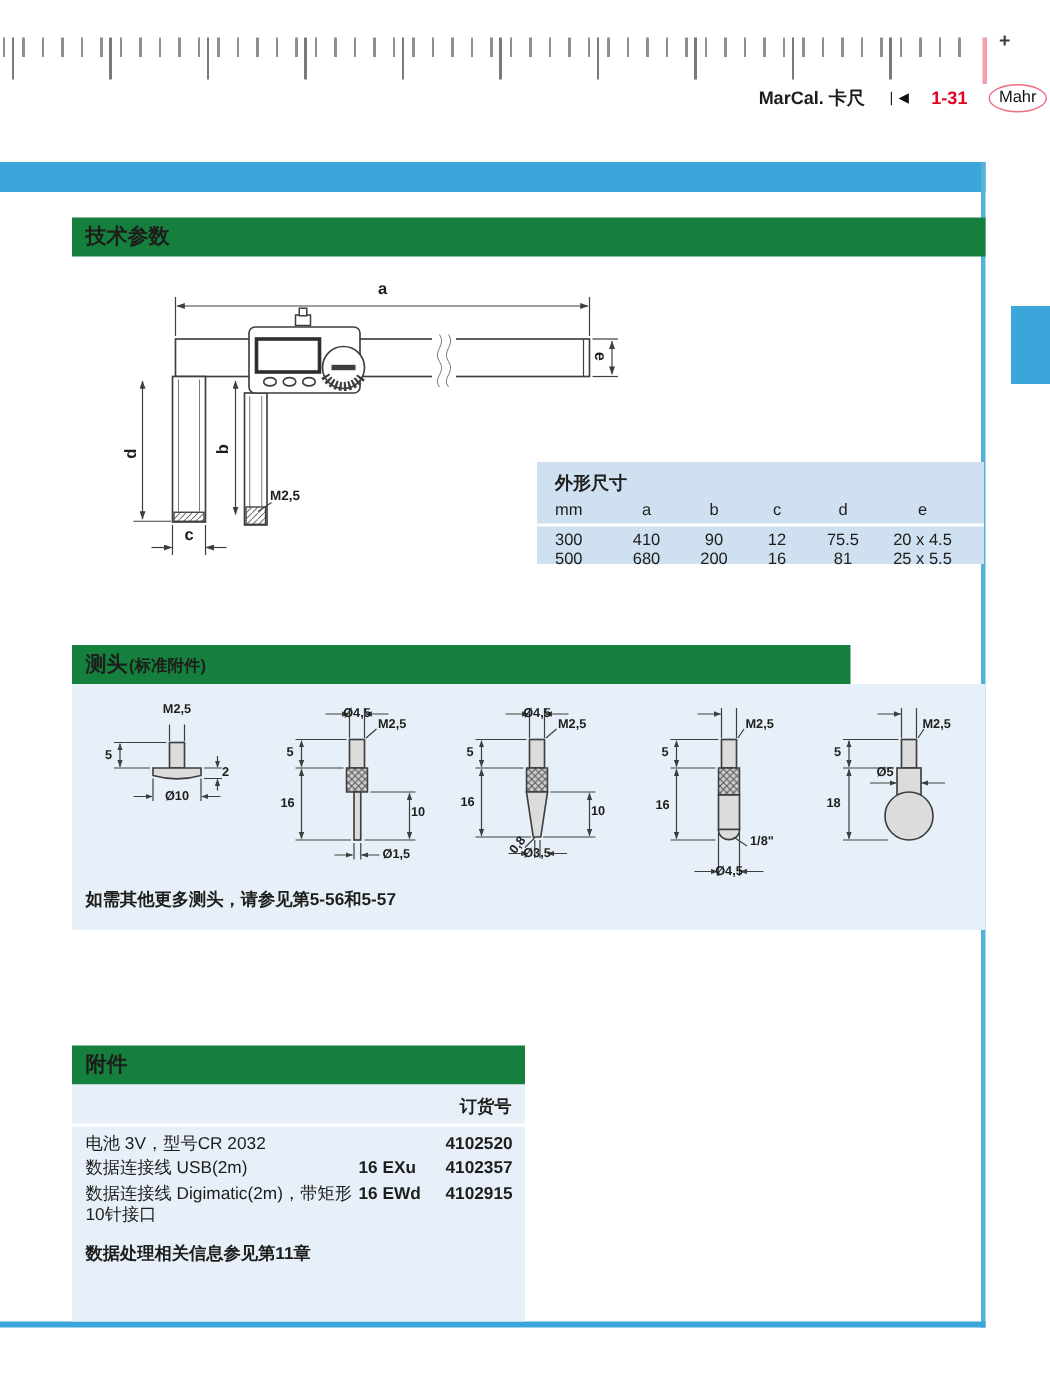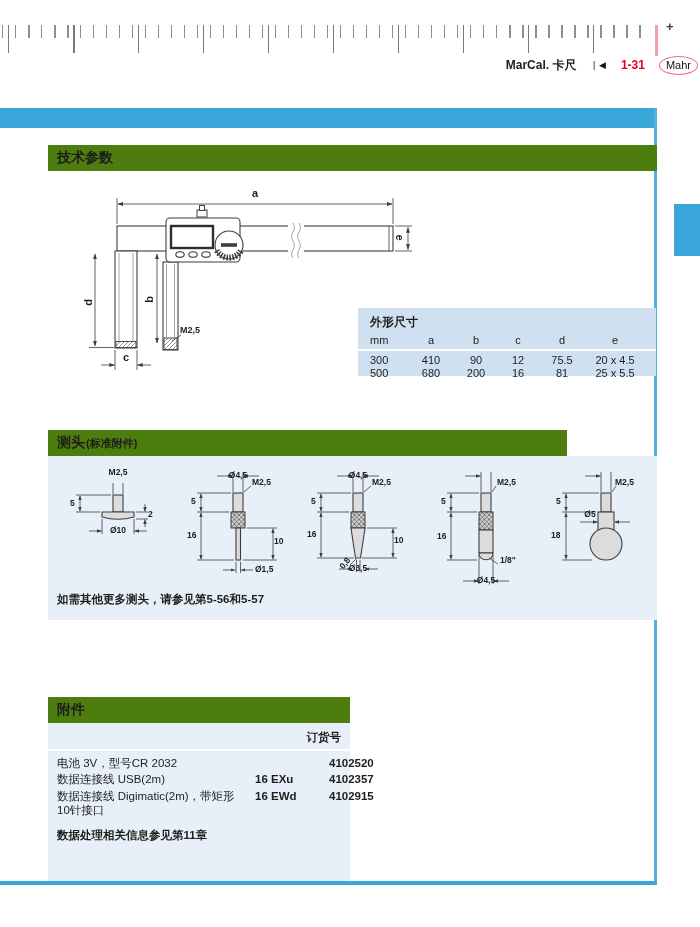--- a/index.html
+++ b/index.html
@@ -22,21 +22,21 @@
   .hdr .pgno{font-weight:bold;font-size:12px;color:#e3001f;}
   .mahr{border:1.6px solid #ef6e84;border-radius:50%;padding:2px 6px 3px 6px;font-weight:normal;font-size:11px;color:#111;}
 
   
   .banner{left:0;top:108px;width:657px;height:20px;background:#3aa6d9;}
   .vline{left:654px;top:108px;width:2.5px;height:777px;background:#55b1dc;}
   .edge-tab{left:674px;top:204px;width:26px;height:52px;background:#3aa6d9;}
   .bottom-line{left:0;top:881px;width:657px;height:4px;background:#3aa6d9;}
 
   
-  .sec-bar{background:#4d7c0f;height:26px;display:flex;align-items:center;padding-left:9px;box-sizing:border-box;}
+  .sec-bar{background:#15803d;height:26px;display:flex;align-items:center;padding-left:9px;box-sizing:border-box;}
   .sec-bar .t1{font-size:14px;font-weight:bold;}
   .sec-bar .t2{font-size:11px;font-weight:bold;margin-left:1px;}
   .bar-tech{left:48px;top:145px;width:609px;}
   .bar-probes{left:48px;top:430px;width:519px;}
   .bar-acc{left:48px;top:697px;width:302px;}
   .probes-panel{left:48px;top:456px;width:609px;height:164px;background:#e7f0f8;}
   .acc-panel{left:48px;top:723px;width:302px;height:158px;background:#e7f0f8;box-sizing:border-box;padding:7px 9px 0 9px;font-size:11.5px;}
 
   
   .caliper{left:60px;top:178px;width:560px;height:196px;}
@@ -55,21 +55,21 @@
   .dims-table{left:358px;top:308px;width:298px;height:68px;background:#cfe1f0;box-sizing:border-box;padding:6px 10px 0 12px;font-size:11px;}
   .dt-title{font-weight:bold;font-size:12px;margin-bottom:3px;}
   .dt-grid{display:grid;grid-template-columns:38px 46px 44px 40px 48px 58px;row-gap:1px;}
   .dt-grid span{text-align:center;}
   .dt-grid span.c0{text-align:left;}
   .dt-div{grid-column:1/-1;height:2px;background:#fff;margin:2px -12px 2px -12px;}
 
   
   .acc-order{display:block;text-align:right;font-weight:bold;margin-bottom:4px;}
   .acc-div{height:2px;background:#fff;margin:0 -9px 5px -9px;}
-  .acc-row{display:grid;grid-template-columns:180px 56px 1fr;column-gap:18px;margin-bottom:2px;line-height:1.25;}
+  .acc-row{display:grid;grid-template-columns:180px 56px 1fr;column-gap:2px;margin-bottom:2px;line-height:1.25;}
   .acc-row .code{font-weight:bold;}
   .acc-row .ord{font-weight:bold;text-align:right;}
   .acc-row.gap{margin-top:6px;}
   .acc-foot{margin-top:10px;font-weight:bold;}
 
   svg .ln{stroke:#3e3e3e;stroke-width:1.1;fill:#fff;}
   svg .fill{fill:#dcdcdc;}
   svg .dim{stroke:#3e3e3e;stroke-width:.8;fill:none;}
   svg .thin{stroke:#6a6a6a;stroke-width:.6;fill:none;}
 </style>

